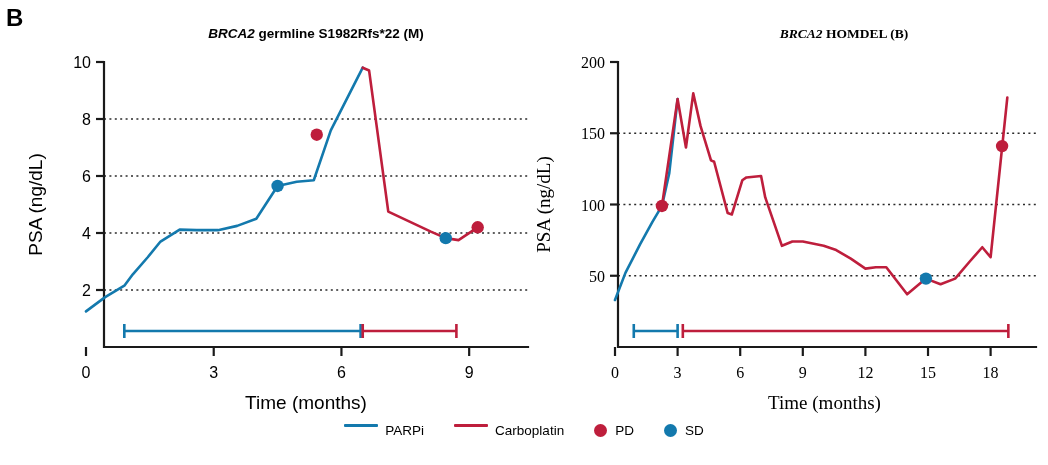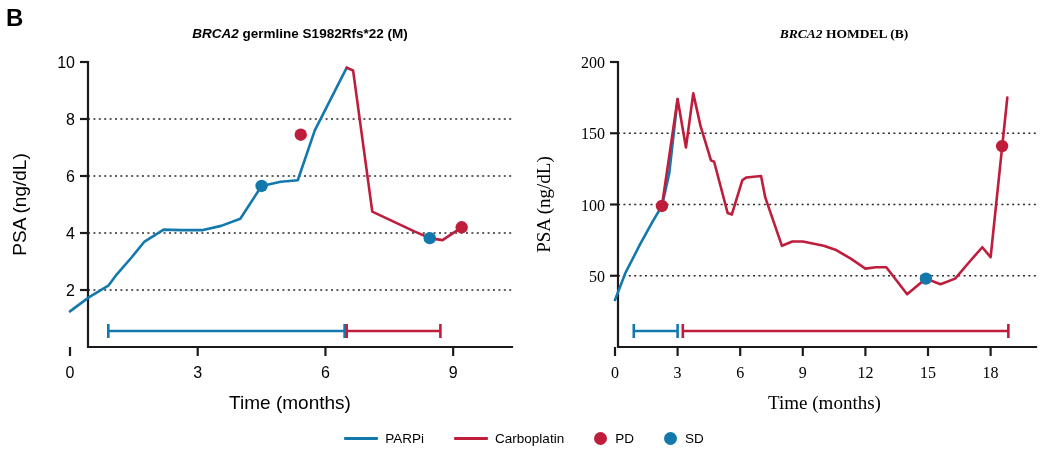--- a/index.html
+++ b/index.html
@@ -25,21 +25,21 @@
     font-size: 24px;
     font-weight: bold;
     color: #000;
     letter-spacing: 0;
   }
   .chart-panel {
     position: absolute;
     top: 0;
     height: 415px;
   }
-  #panel-left  { left: 0px;   width: 524px; }
+  #panel-left  { left: 16px;   width: 524px; }
   #panel-right { left: 524px; width: 524px; font-family: Liberation Serif, serif; }
   svg { display: block; }
   .chart-title {
     font-size: 13.5px;
     font-weight: bold;
     fill: #000;
   }
   .chart-title .gene { font-style: italic; }
   .axis-line {
     stroke: #1a1a1a;
@@ -73,25 +73,23 @@
     left: 0;
     top: 424px;
     width: 1048px;
     display: flex;
     justify-content: center;
     align-items: center;
     gap: 30px;
   }
   .legend-item {
     display: flex;
-    align-items: center;
     gap: 7px;
     font-size: 13.5px;
     color: #000;
-    margin-top: 8px;
   }
   .legend-swatch-line {
     width: 34px;
     height: 3px;
     border-radius: 1px;
   }
   .legend-swatch-dot {
     width: 13px;
     height: 13px;
     border-radius: 50%;

